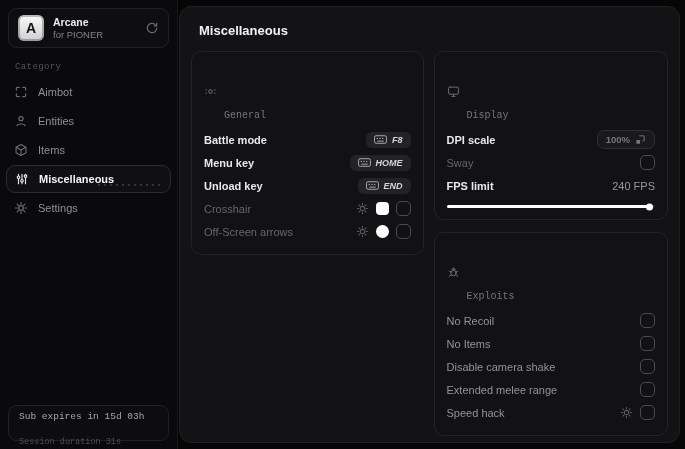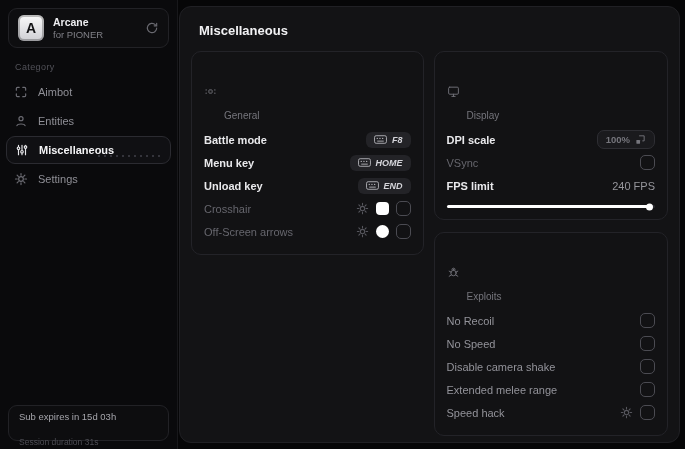--- a/index.html
+++ b/index.html
@@ -1,18 +1,18 @@
 <!DOCTYPE html>
 <html><head>
 <meta charset="utf-8">
 <style>
   * { margin:0; padding:0; box-sizing:border-box; }
   html,body { width:685px; height:449px; background:#060607; overflow:hidden;
               font-family:"Liberation Sans", sans-serif; }
-  .mono { font-family:Liberation Sans, sans-serif; }
+  .mono { font-family:Liberation Mono, monospace; }
 
   
   .sidebar { position:absolute; left:0; top:0; width:178px; height:449px;
              background:#0a0a0c; border-right:1px solid #18181b; }
   .sb-header { margin:8px; height:40px; border:1px solid #222226; border-radius:9px;
                background:#0e0e10; display:flex; align-items:center; padding:0 9px; gap:9px; }
   .logo { width:26px; height:26px; border-radius:6px;
           background:linear-gradient(180deg,#fafafa,#cfcfd4);
           color:#121214; font-weight:700; font-size:14px;
           display:flex; align-items:center; justify-content:center;
@@ -118,20 +118,29 @@
   <div class="sb-item">
     <span class="sb-icon">
       <svg viewBox="0 0 24 24" fill="none" stroke="currentColor" stroke-width="2" stroke-linecap="round">
           <circle cx="12" cy="8" r="3.5"></circle>
           <path d="M5 20c1.3-3.8 12.7-3.8 14 0"></path>
         </svg>
     </span>
     <span>Entities</span>
   </div>
 
+  <div class="sb-item">
+    <span class="sb-icon">
+      <svg viewBox="0 0 24 24" fill="none" stroke="currentColor" stroke-width="1.8" stroke-linejoin="round">
+          <path d="M12 2.5l8.5 4.8v9.4L12 21.5l-8.5-4.8V7.3L12 2.5z"></path>
+          <path d="M12 12l8.5-4.7M12 12L3.5 7.3M12 12v9.5"></path>
+        </svg>
+    </span>
+    <span>Items</span>
+  </div>
 
   <div class="sb-item active">
     <span class="sb-icon">
       <svg viewBox="0 0 24 24" fill="none" stroke="currentColor" stroke-width="2" stroke-linecap="round">
           <path d="M6 4v16M12 4v16M18 4v16"></path>
           <circle cx="6" cy="9" r="2.2" fill="#101013"></circle>
           <circle cx="12" cy="15" r="2.2" fill="#101013"></circle>
           <circle cx="18" cy="7" r="2.2" fill="#101013"></circle>
         </svg>
     </span>
@@ -267,21 +276,21 @@
             <span class="sel-icon">
               <svg viewBox="0 0 24 24">
                   <rect x="3" y="13" width="8" height="8" rx="1" fill="currentColor"></rect>
                   <path d="M9 4h11v11h-4" fill="none" stroke="currentColor" stroke-width="2"></path>
                 </svg>
             </span>
           </span>
         </div>
 
         <div class="row">
-          <span class="row-label dim">VSync</span>
+          <span class="row-label dim">Sway</span>
           <span class="checkbox"></span>
         </div>
 
         <div class="row">
           <span class="row-label">FPS limit</span>
           <span class="fps-value">240 FPS</span>
         </div>
 
         <div class="slider-track">
           <div class="slider-fill" style="width: 98%;">
@@ -301,21 +310,21 @@
           </span>
           <span class="hdr-label mono">Exploits</span>
         </div>
 
         <div class="row">
           <span class="row-label mid">No Recoil</span>
           <span class="checkbox"></span>
         </div>
 
         <div class="row">
-          <span class="row-label mid">No Speed</span>
+          <span class="row-label mid">No Items</span>
           <span class="checkbox"></span>
         </div>
 
         <div class="row">
           <span class="row-label mid">Disable camera shake</span>
           <span class="checkbox"></span>
         </div>
 
         <div class="row">
           <span class="row-label mid">Extended melee range</span>

